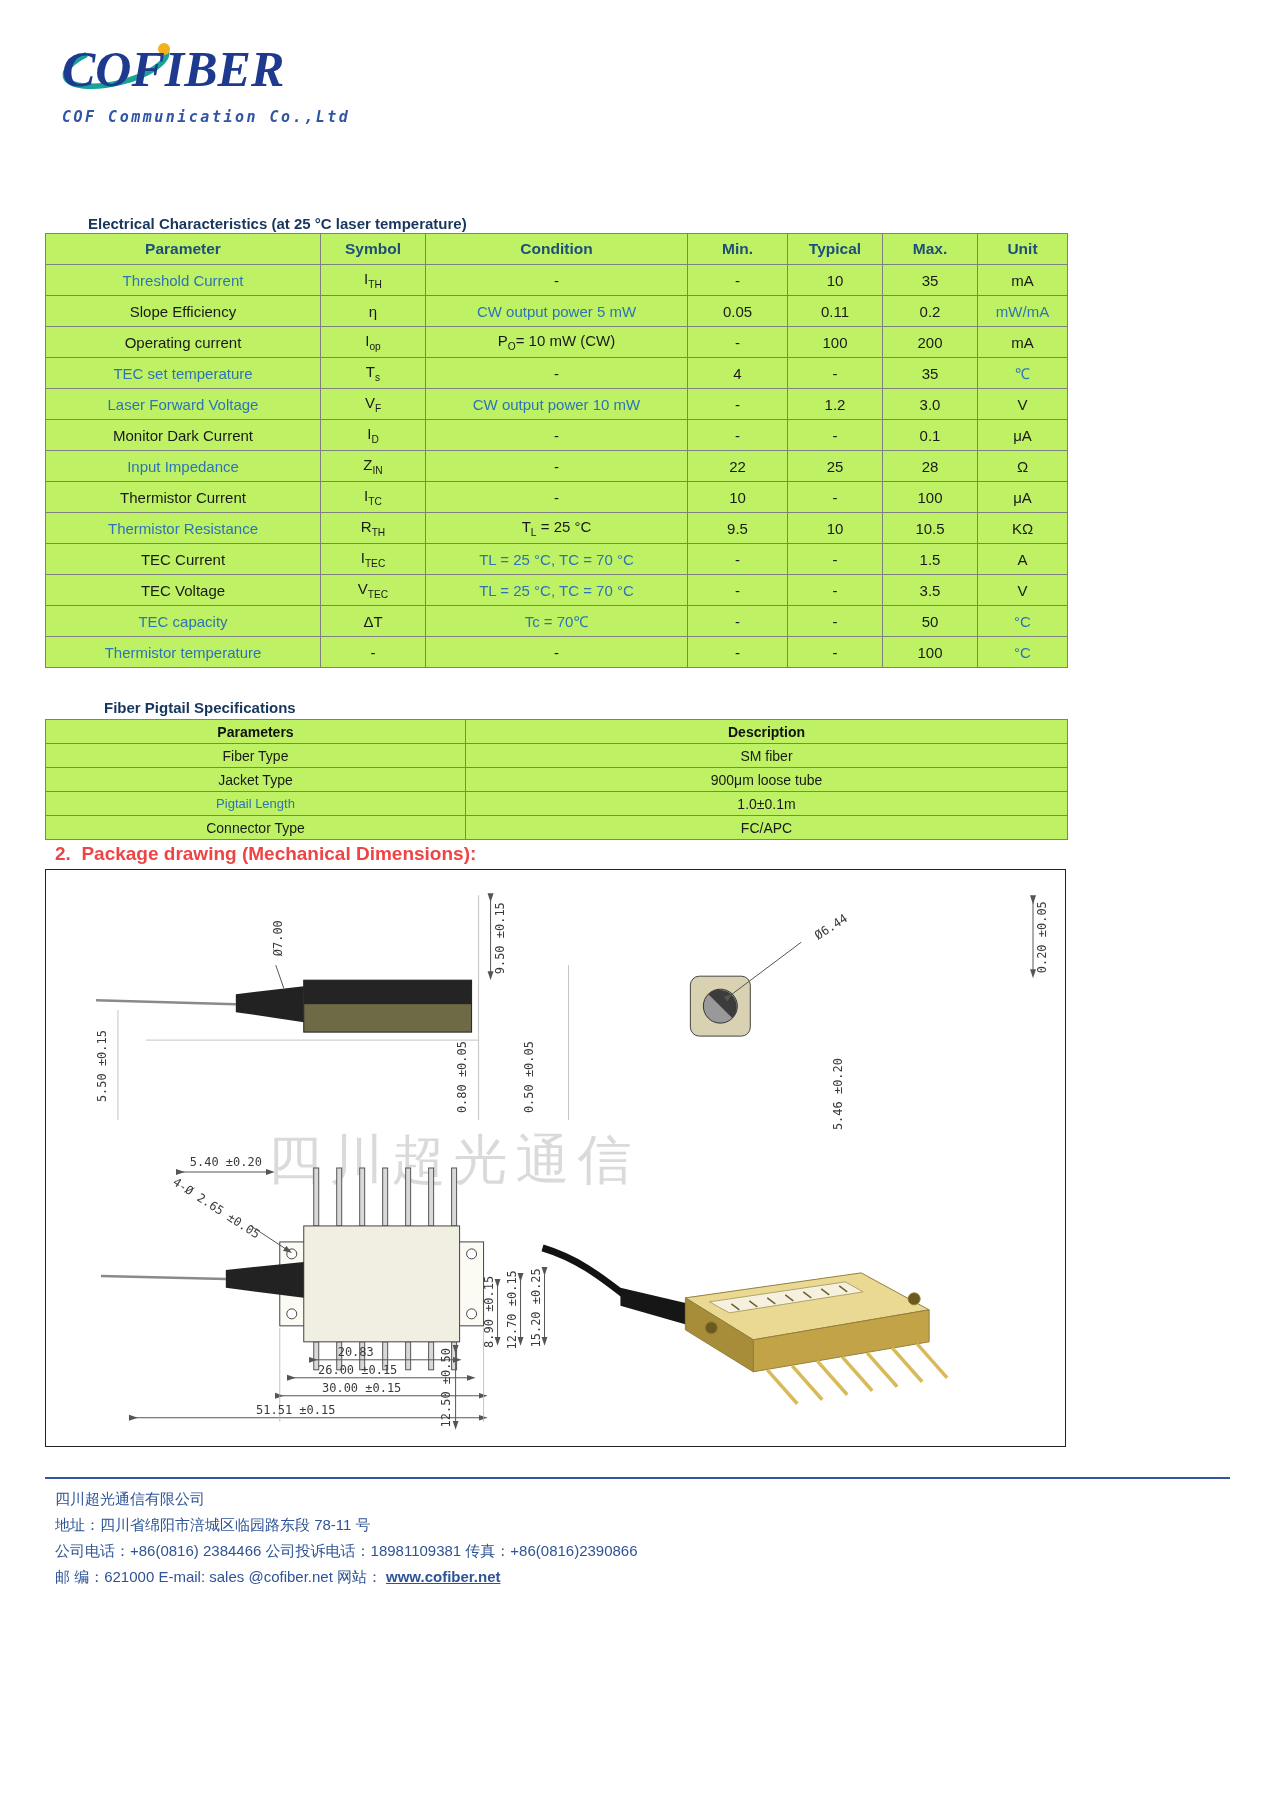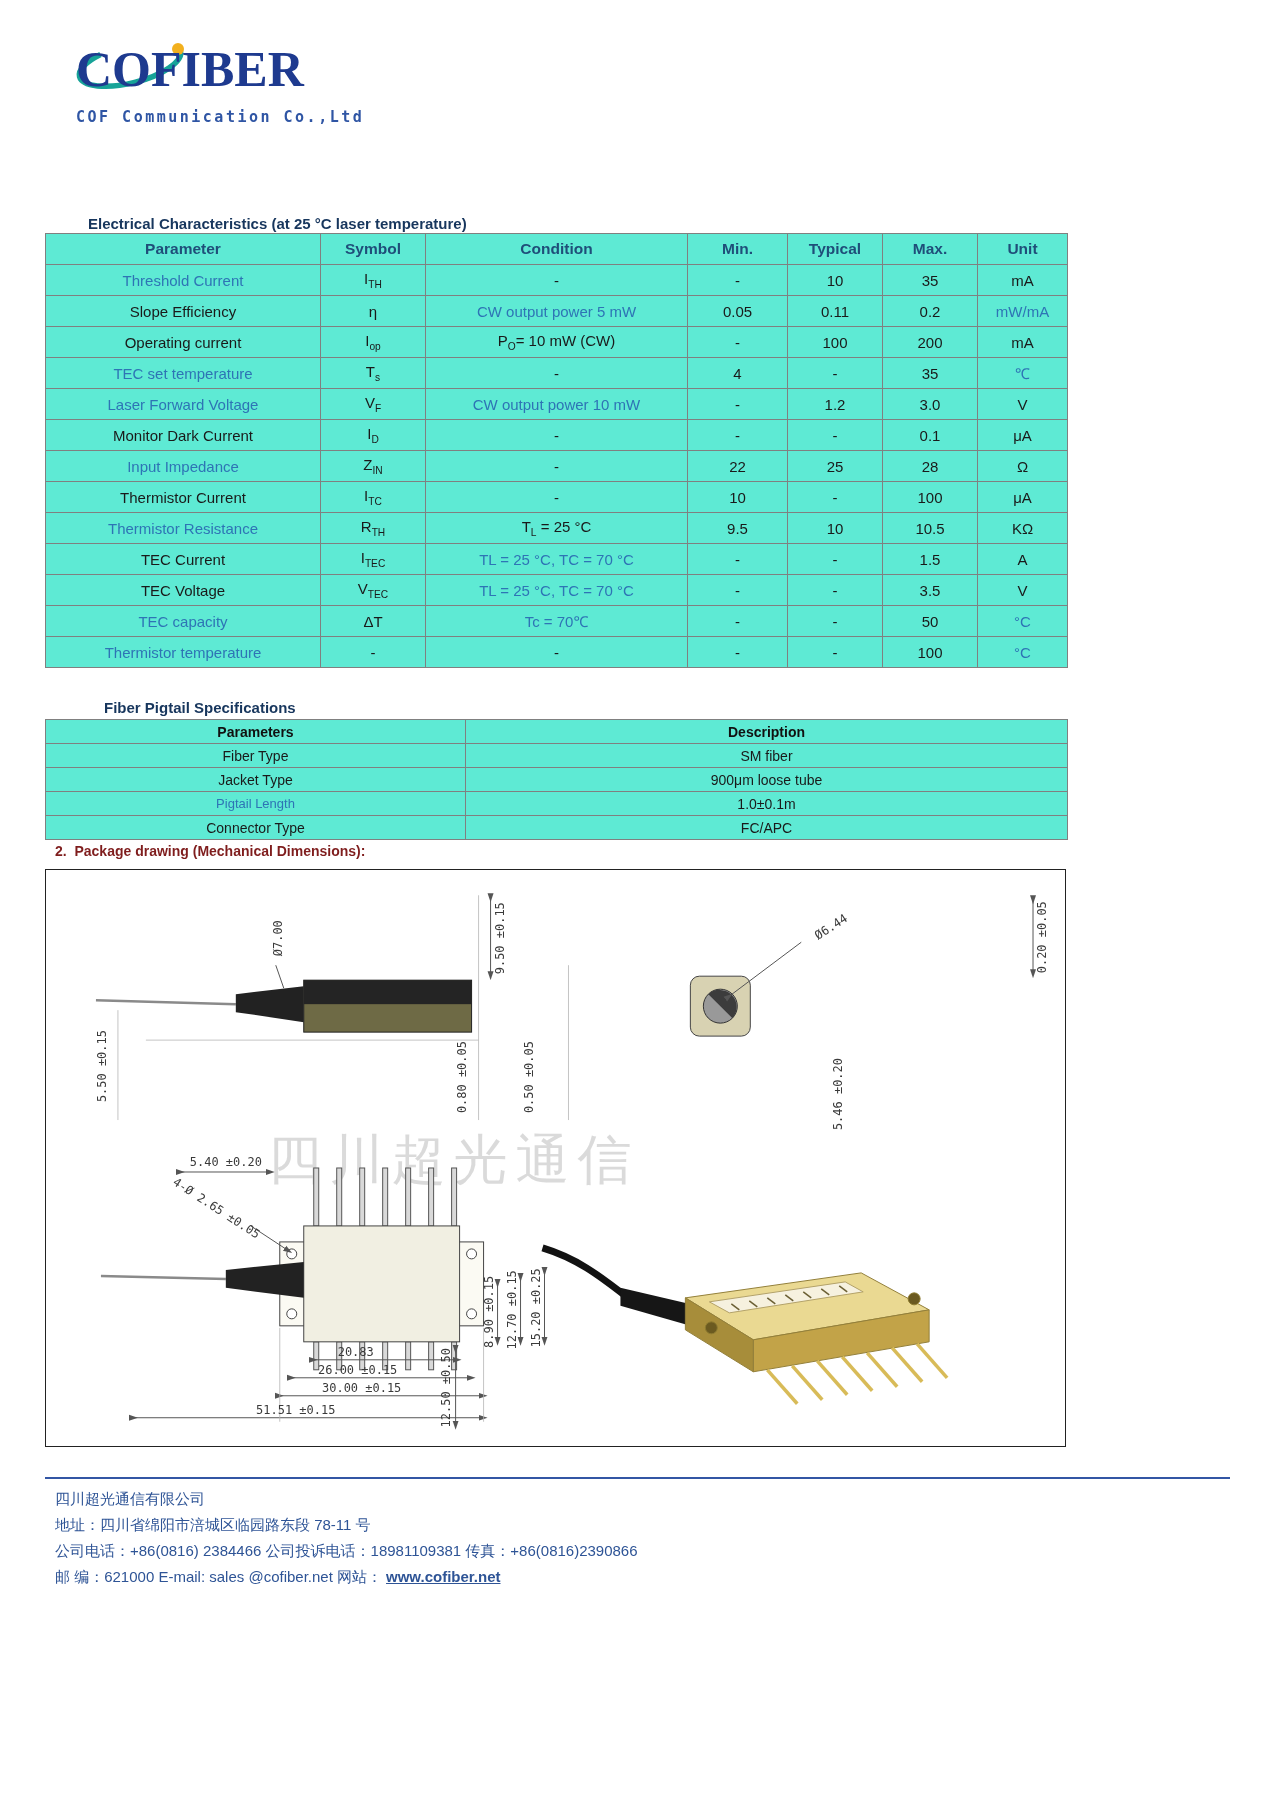--- a/index.html
+++ b/index.html
@@ -2,37 +2,37 @@
 <html><head>
 <meta charset="utf-8">
 <style>
   html,body { margin:0; padding:0; background:#fff; }
   .page {
     position:relative; width:1272px; height:1800px; background:#fff;
     font-family:"Liberation Sans", sans-serif; color:#1a1a1a; overflow:hidden;
   }
 
   
-  .logo-block { position:absolute; top:30px; left:72px; }
+  .logo-block { position:absolute; top:30px; left:58px;font-style:italic; }
   .logo-sub {
     font-family:"DejaVu Sans Mono", monospace; font-size:15px; letter-spacing:2.5px;
     color:#2f55a4; margin-top:2px; margin-left:4px; font-weight:bold;
   }
 
   
   .caption { position:absolute; font-weight:bold; color:#17365d; font-size:15px; }
   #cap-elec { top:215px; left:88px; }
   #cap-pig  { top:699px; left:104px; }
   .section-title {
-    position:absolute; top:843px; left:55px; font-size:14px; font-weight:bold;
-    color:#7f1d1d; white-space:pre-wrap;
+    position:absolute; top:843px; left:55px; font-size:19px; font-weight:bold;
+    color:#ef4444; white-space:pre-wrap;
   }
 
   
-  table { border-collapse:collapse; table-layout:fixed; background:#5eead4; }
+  table { border-collapse:collapse; table-layout:fixed; background:#bef264; }
   .elec { position:absolute; top:233px; left:45px; width:1022px; }
   .elec th, .elec td {
     border:1px solid #808080; text-align:center; vertical-align:middle;
     padding:2px 4px; font-size:15px; height:26px; overflow:hidden;
   }
   .elec th { color:#1f4e79; font-weight:bold; font-size:15.5px; }
   .elec td { color:#1a1a1a; }
   .elec td.accent { color:#2e74b5; }
   sub { font-size:68%; }
 

